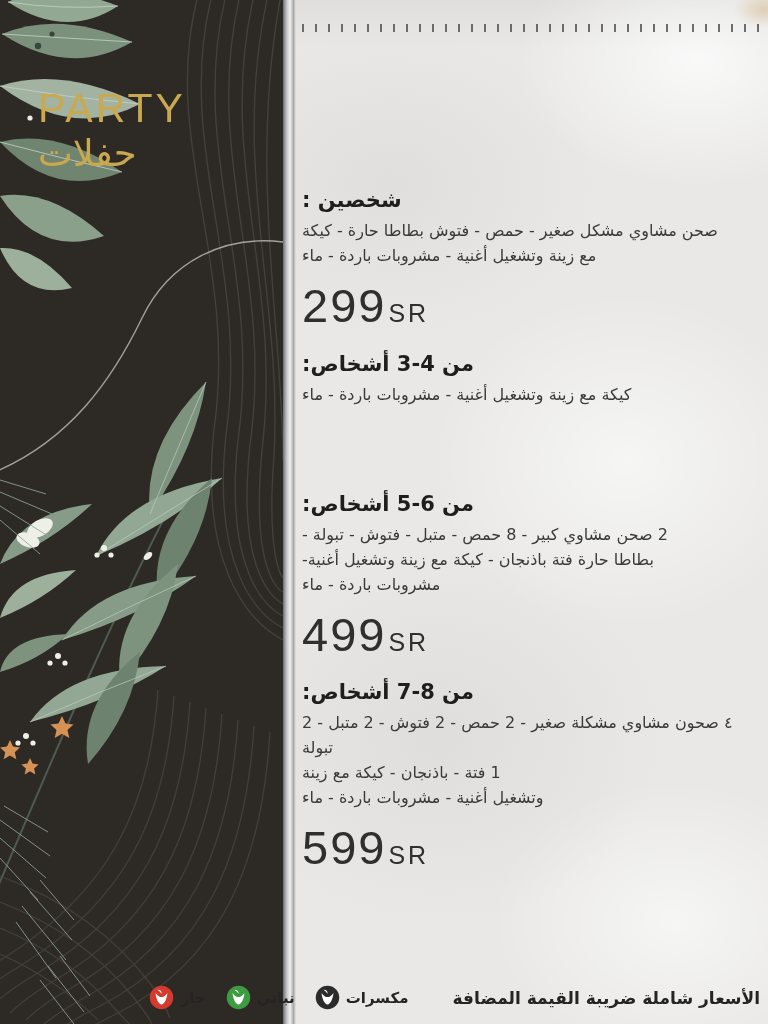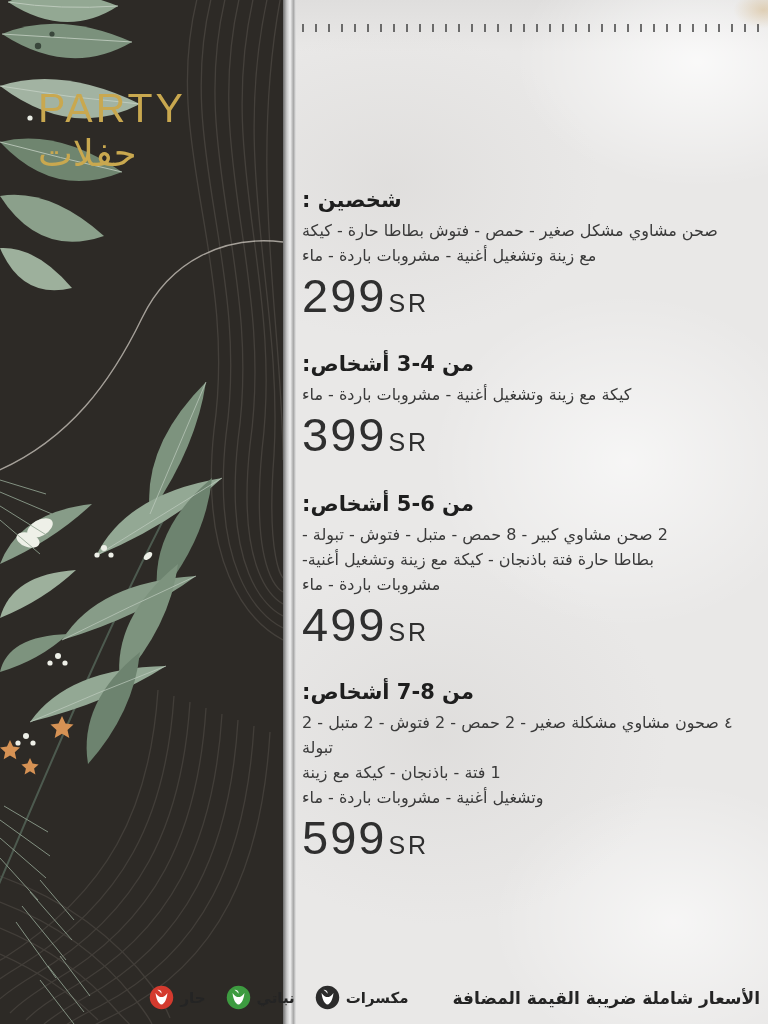--- a/index.html
+++ b/index.html
@@ -53,21 +53,21 @@
   .menu-sections{position:absolute;inset:0;direction:rtl;}
   .menu-section{position:absolute;left:6px;right:14px;text-align:left;}
   .menu-section:nth-of-type(1){top:186px;}
   .menu-section:nth-of-type(2){top:350px;}
   .menu-section:nth-of-type(3){top:490px;}
   .menu-section:nth-of-type(4){top:678px;}
   .sec-title{
     font-size:21px;font-weight:700;color:#1e1e1e;line-height:28px;margin-bottom:4px;
   }
   .sec-desc{font-size:16px;color:#3a3a3a;line-height:25px;}
-  .price{direction:ltr;line-height:54px;color:#2f2f2f;margin-top:1px;}
+  .price{direction:ltr;line-height:54px;color:#2f2f2f;margin-top:11px;}
   .price-num{
     font-family:"Liberation Sans","DejaVu Sans",sans-serif;
     font-size:47px;font-weight:300;letter-spacing:2px;
   }
   .price-cur{
     font-family:"Liberation Sans","DejaVu Sans",sans-serif;
     font-size:25px;font-weight:400;letter-spacing:3px;margin-left:2px;
   }
 
   
@@ -207,23 +207,20 @@
     <div class="price">
       <span class="price-num">299</span><span class="price-cur">SR</span>
     </div>
   </section>
 
   <section class="menu-section">
     <div class="sec-title">من 4-3 أشخاص:</div>
     <div class="sec-desc">
             <div class="desc-line">كيكة مع زينة وتشغيل أغنية - مشروبات باردة - ماء</div>
           </div>
-    <div class="price">
-      <span class="price-num">399</span><span class="price-cur">SR</span>
-    </div>
   </section>
 
   <section class="menu-section">
     <div class="sec-title">من 6-5 أشخاص:</div>
     <div class="sec-desc">
             <div class="desc-line">2 صحن مشاوي كبير - 8 حمص - متبل - فتوش - تبولة -</div>
             <div class="desc-line">بطاطا حارة فتة باذنجان - كيكة مع زينة وتشغيل أغنية-</div>
             <div class="desc-line">مشروبات باردة - ماء</div>
           </div>
     <div class="price">

